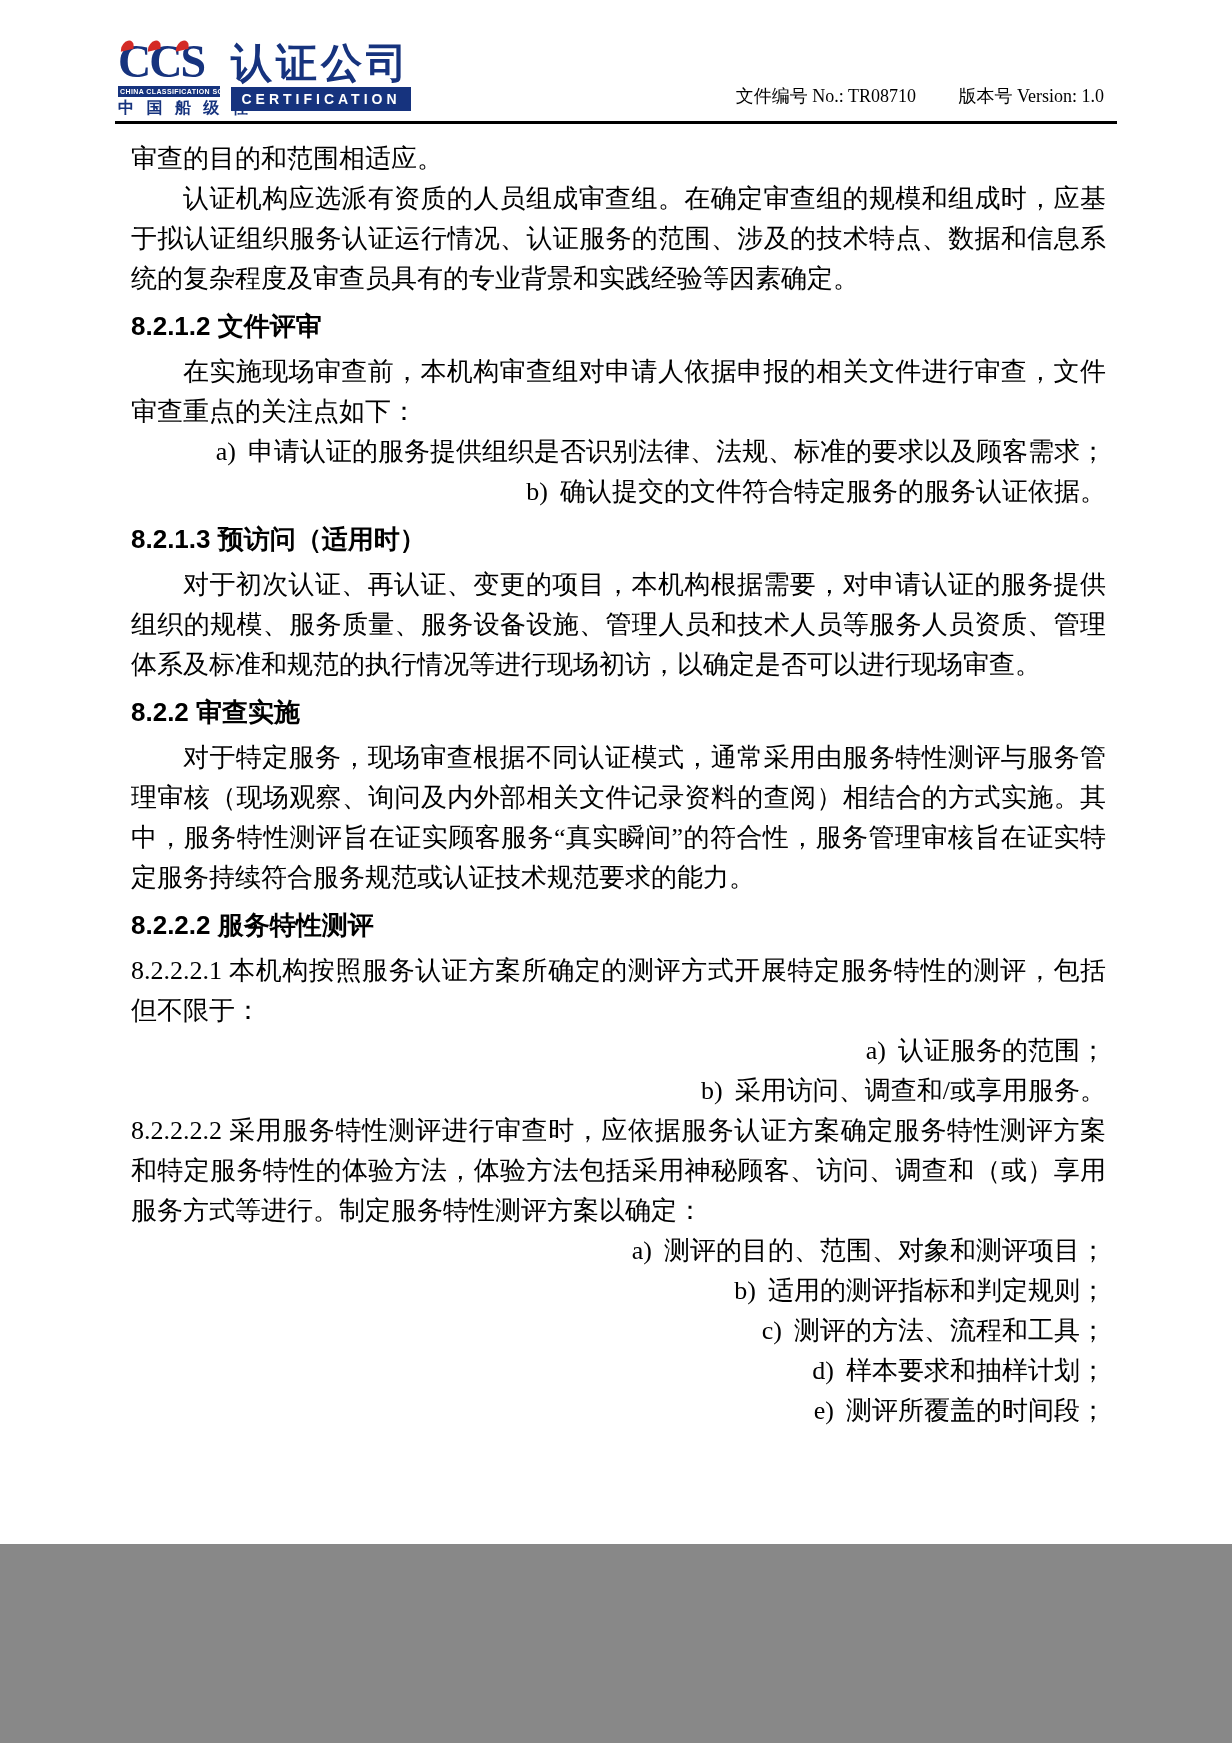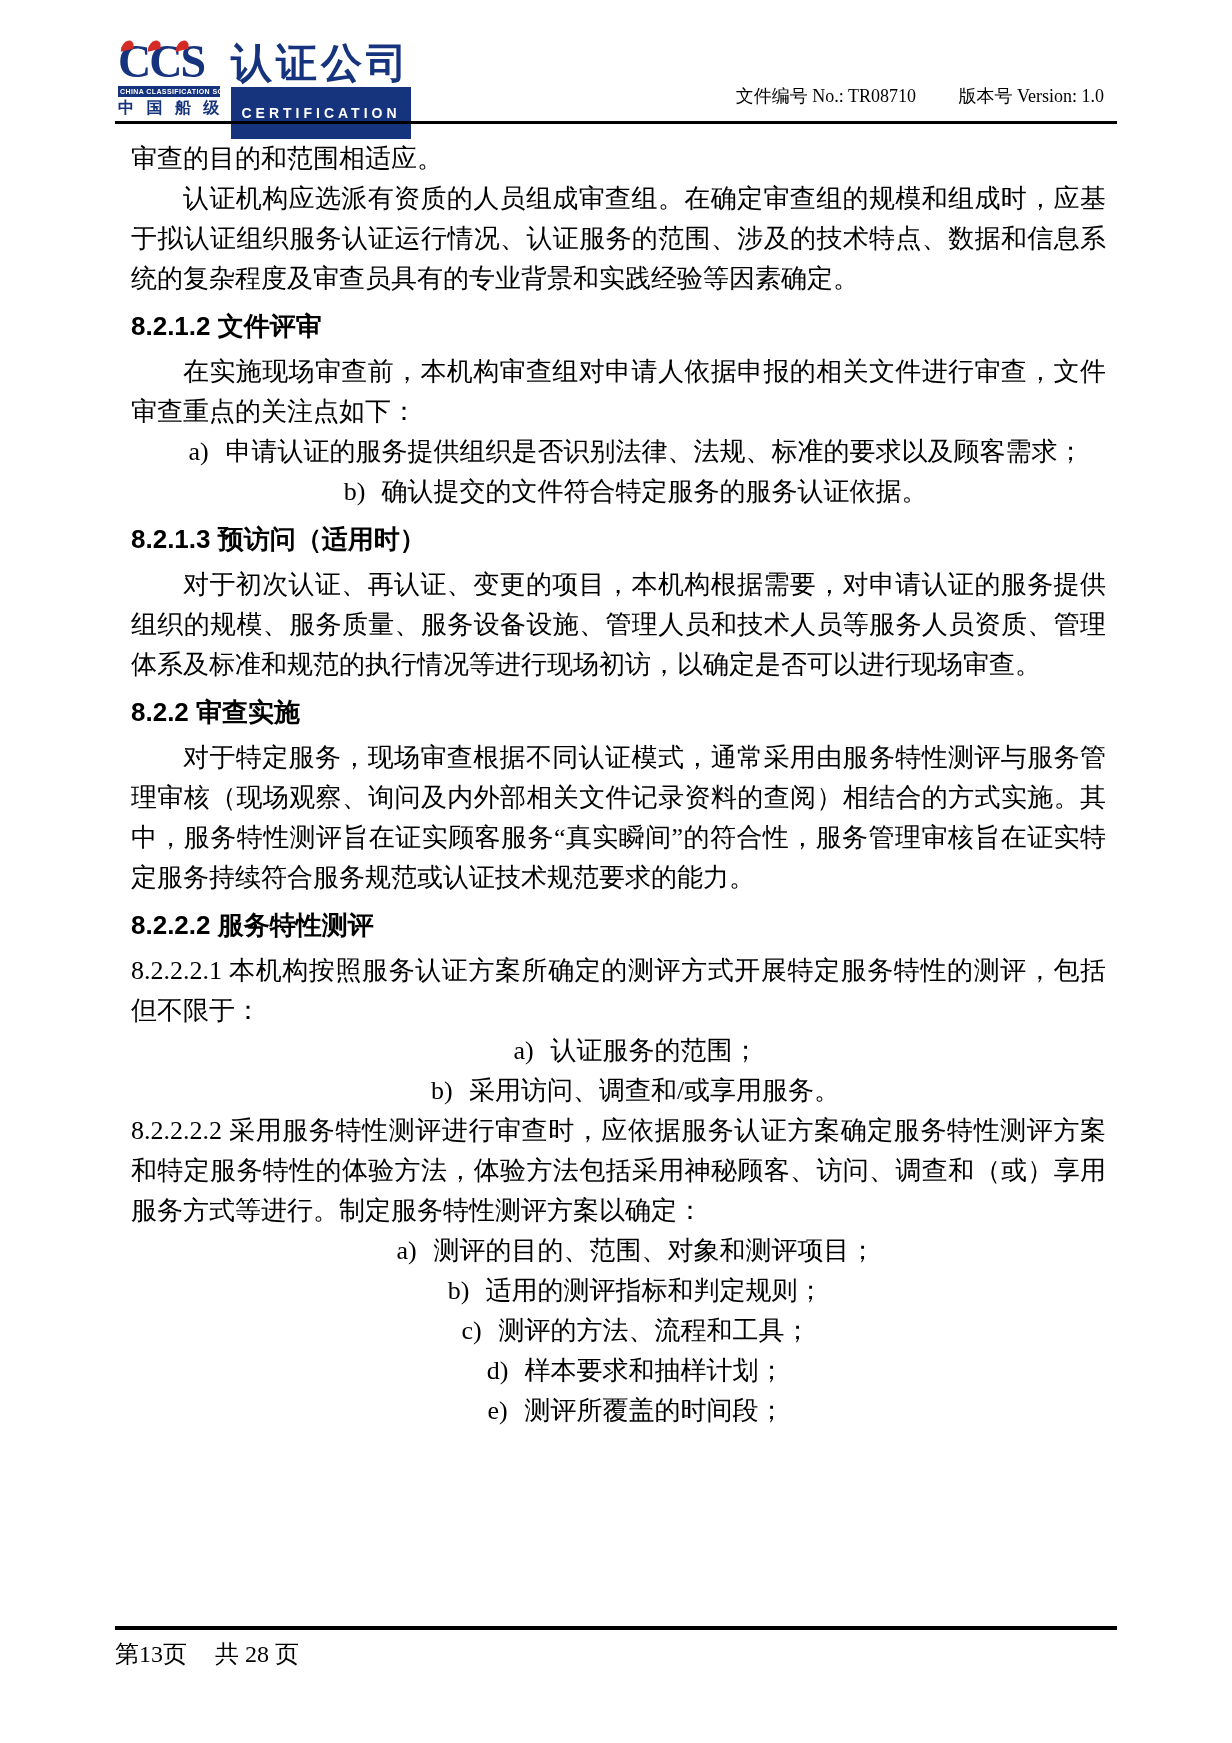--- a/index.html
+++ b/index.html
@@ -1,18 +1,18 @@
 <!DOCTYPE html>
 <html><head>
 <meta charset="utf-8">
 <style>
   html,body { margin:0; padding:0; background:#888; }
   .page {
     position:relative;
-    width:1232px; height:1743px;
+    width:1232px; height:1544px;
     margin:0 auto;
     background:#ffffff;
     color:#000;
     font-family:"Liberation Serif", serif;
     overflow:hidden;
   }
 
   
   .hdr { position:absolute; top:0; left:0; width:100%; height:125px; }
   .logo { position:absolute; top:42px; left:118px; display:flex; gap:11px; align-items:flex-start; }
@@ -49,21 +49,21 @@
   .company-cn {
     color:var(--navy);
     font-family:"Liberation Sans", sans-serif;
     font-size:41px; font-weight:bold; line-height:42px; letter-spacing:4px; white-space:nowrap;
   }
   .cert-bar {
     margin-top:3px;
     background:var(--navy); color:#fff;
     font-family:"Liberation Sans", sans-serif;
     font-size:14px; font-weight:bold; letter-spacing:4px;
-    text-align:center; padding:18px 4px; white-space:nowrap;
+    text-align:center; padding:4px 4px; white-space:nowrap;
   }
   .doc-meta {
     position:absolute; top:84px; right:128px;
     font-size:18px; white-space:nowrap;
     font-family:"Liberation Serif", serif;
   }
   .doc-meta .version { margin-left:38px; }
   .hdr-rule { position:absolute; top:121px; left:115px; width:1002px; height:3px; background:#000; }
 
   
@@ -72,21 +72,21 @@
     font-size:26px; line-height:40px;
     text-align:justify;
   }
   .doc-body p { margin:0; }
   .para.indent { text-indent:52px; }
   .head {
     font-family:"Liberation Sans", sans-serif;
     font-weight:bold; font-size:26px; line-height:40px;
     margin:7px 0 6px; text-align:left;
   }
-  .list-item { padding-left:30px; margin:3px 0; text-align:center; }
+  .list-item { padding-left:30px; margin:3px 0; text-align:right; }
   .li-label { display:inline-block; min-width:30px; margin-right:12px; }
 
   
   .ftr-rule { position:absolute; top:1626px; left:115px; width:1002px; height:4px; background:#000; }
   .ftr-text {
     position:absolute; top:1638px; left:115px; width:1002px;
     text-align:left; font-size:24px;
   }
   .ftr-text .total { margin-left:22px; }
 

